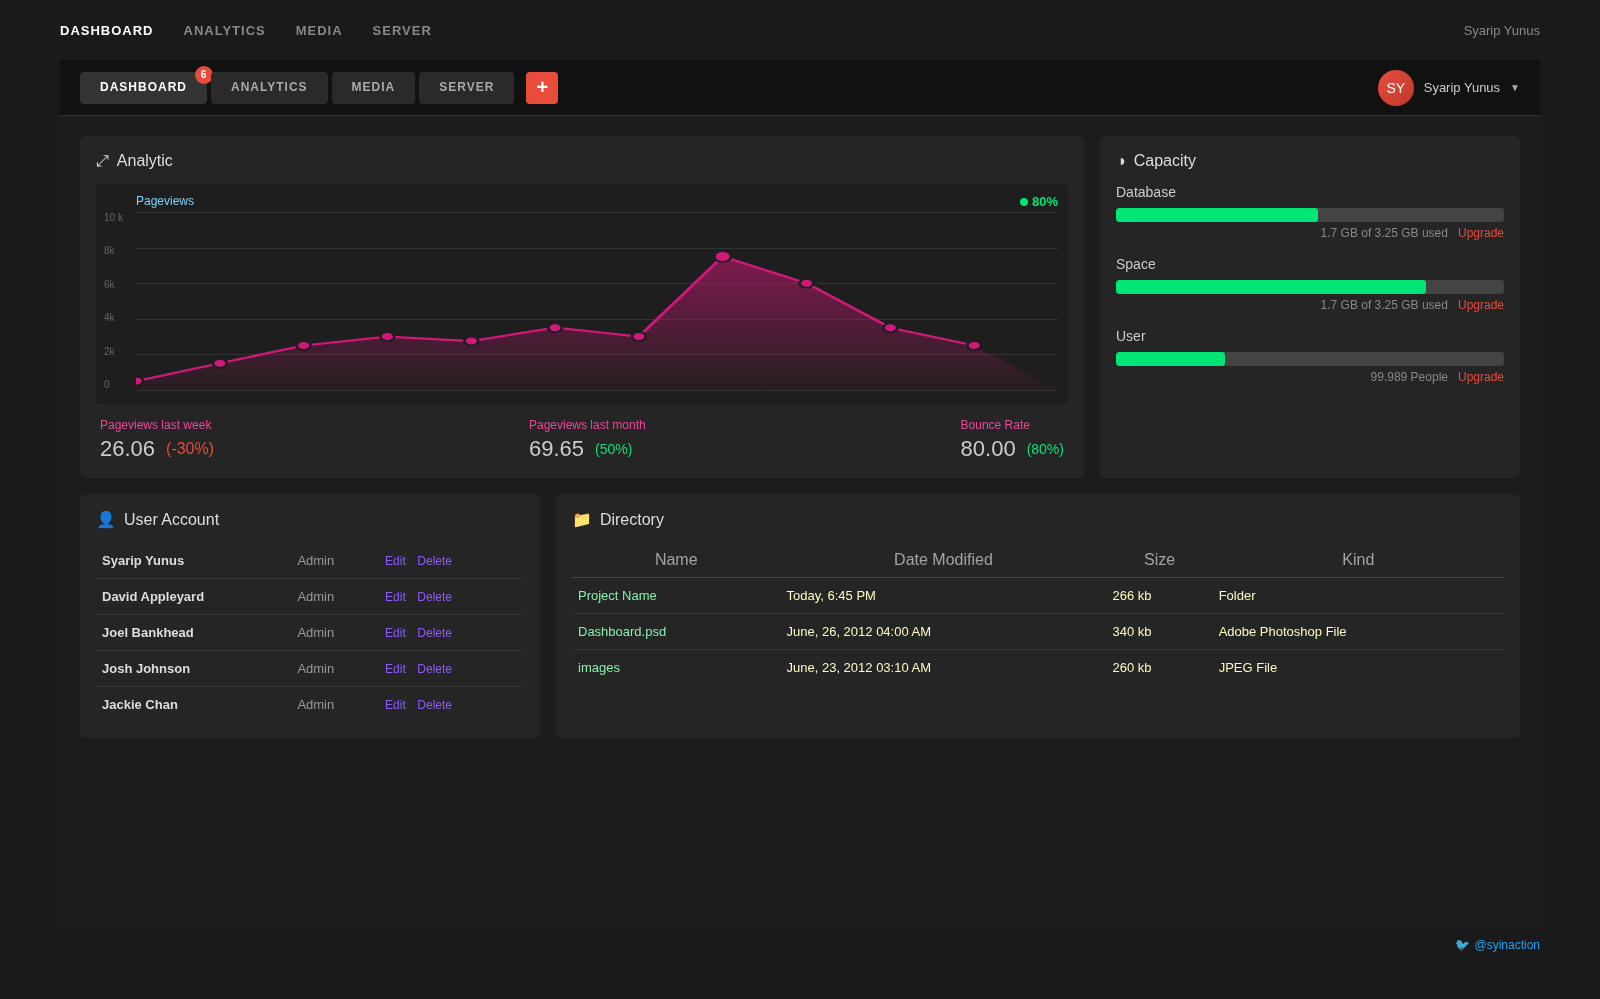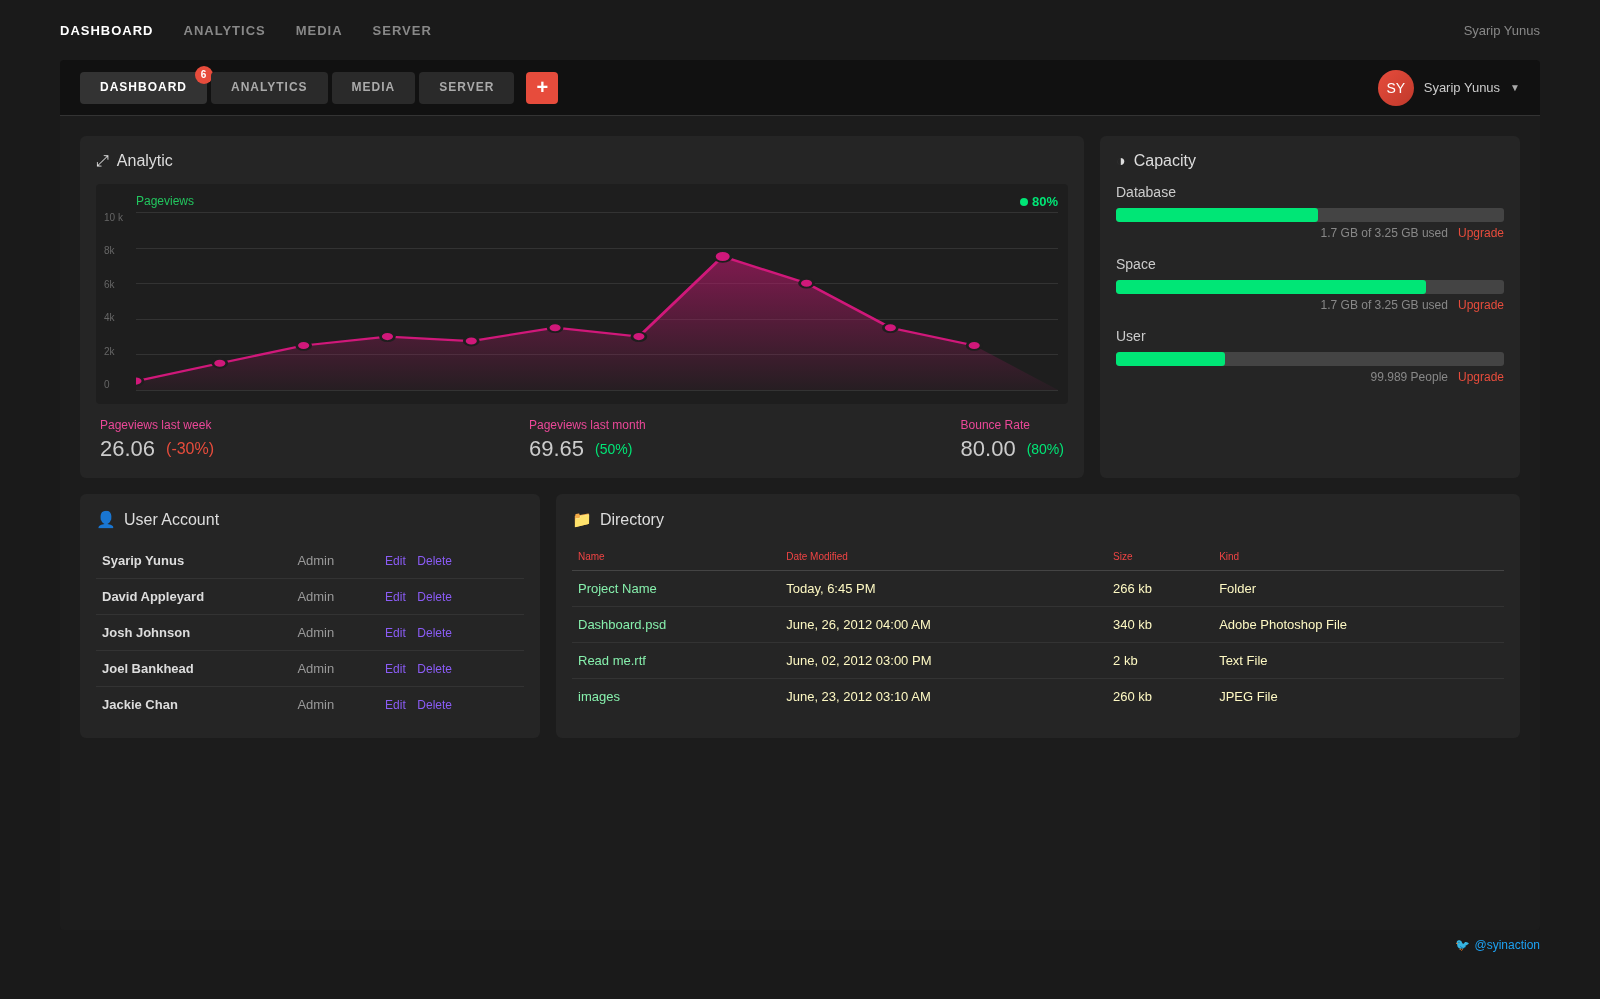--- a/index.html
+++ b/index.html
@@ -169,21 +169,21 @@
 
     .chart-container {
       position: relative;
       background: #1e1e1e;
       border-radius: 4px;
       padding: 10px 10px 10px 40px;
       height: 220px;
     }
     .chart-label {
       font-size: 12px;
-      color: #22c55e;
+      color: #7dd3fc;
       margin-bottom: 6px;
     }
     .chart-badge {
       position: absolute;
       top: 10px;
       right: 10px;
       display: flex;
       align-items: center;
       gap: 4px;
       font-size: 13px;
@@ -337,23 +337,23 @@
     }
     .dir-table {
       width: 100%;
       border-collapse: collapse;
     }
     .dir-table thead tr {
       border-bottom: 1px solid #444;
     }
     .dir-table th {
       padding: 8px 6px;
-      font-size: 10px;
-      color: #ef4444;
-      text-align: left;
+      font-size: 16px;
+      color: #a3a3a3;
+      text-align: center;
       font-weight: normal;
     }
     .dir-table tbody tr {
       border-bottom: 1px solid #333;
     }
     .dir-table tbody tr:last-child { border-bottom: none; }
     .dir-table td {
       padding: 10px 6px;
       font-size: 13px;
       color: #fef9c3;
@@ -554,29 +554,29 @@
   </tr>
               <tr>
     <td>David Appleyard</td>
     <td class="role">Admin</td>
     <td>
       <span class="action-btn">Edit</span>
       <span class="action-btn">Delete</span>
     </td>
   </tr>
               <tr>
-    <td>Josh Johnson</td>
+    <td>Joel Bankhead</td>
     <td class="role">Admin</td>
     <td>
       <span class="action-btn">Edit</span>
       <span class="action-btn">Delete</span>
     </td>
   </tr>
               <tr>
-    <td>Joel Bankhead</td>
+    <td>Josh Johnson</td>
     <td class="role">Admin</td>
     <td>
       <span class="action-btn">Edit</span>
       <span class="action-btn">Delete</span>
     </td>
   </tr>
               <tr>
     <td>Jackie Chan</td>
     <td class="role">Admin</td>
     <td>
@@ -609,26 +609,20 @@
     <td>266 kb</td>
     <td>Folder</td>
   </tr>
               <tr>
     <td>Dashboard.psd</td>
     <td>June, 26, 2012  04:00 AM</td>
     <td>340 kb</td>
     <td>Adobe Photoshop File</td>
   </tr>
               <tr>
-    <td>Read me.rtf</td>
-    <td>June, 02, 2012  03:00 PM</td>
-    <td>2 kb</td>
-    <td>Text File</td>
-  </tr>
-              <tr>
     <td>images</td>
     <td>June, 23, 2012  03:10 AM</td>
     <td>260 kb</td>
     <td>JPEG File</td>
   </tr>
             </tbody>
         </table>
       </div>
     </div>
   </div>

